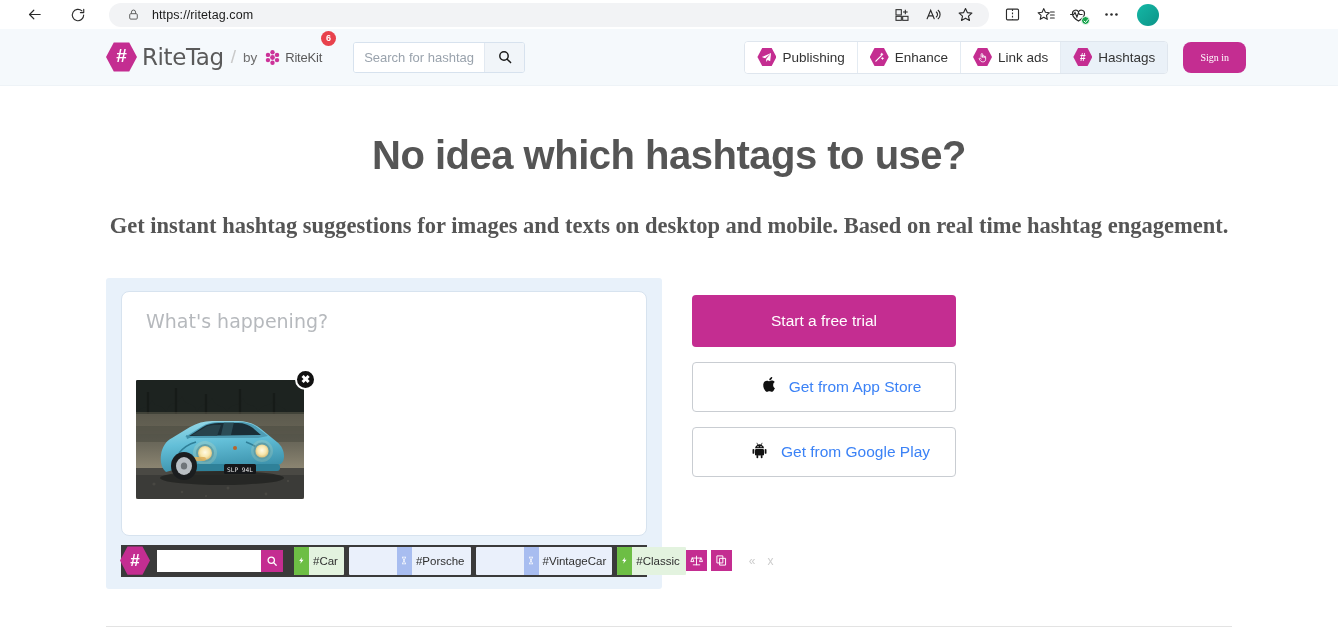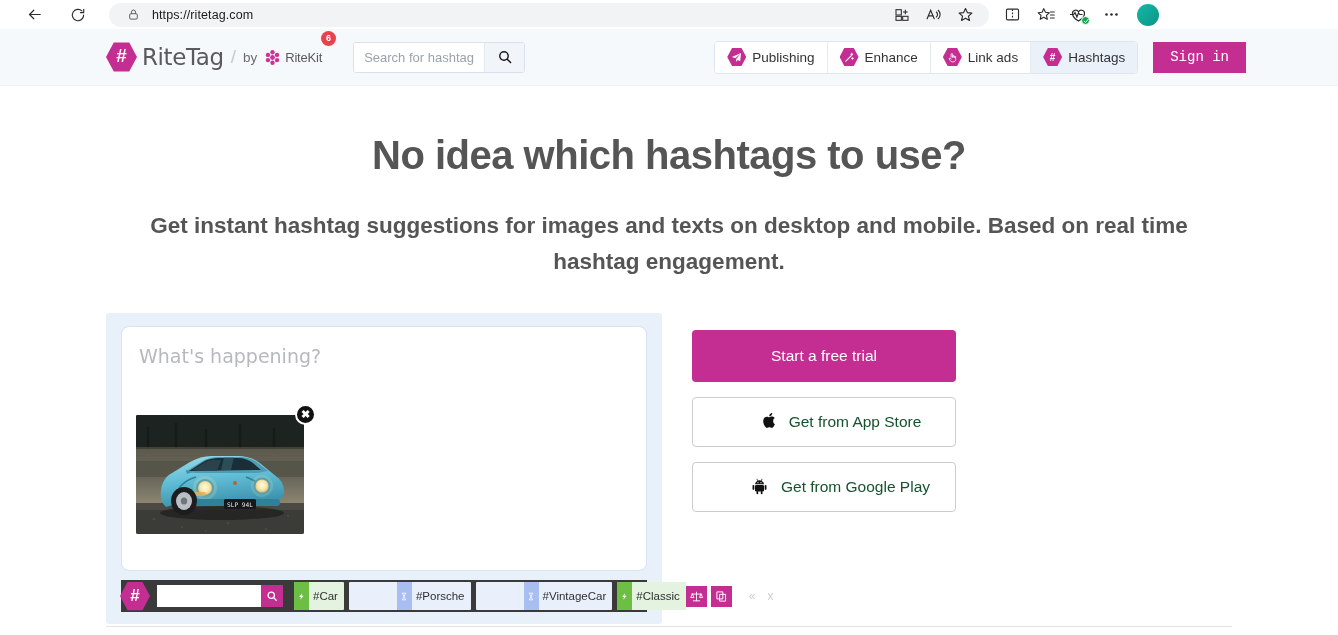--- a/index.html
+++ b/index.html
@@ -157,65 +157,65 @@
     background: #fff;
   }
   .nav-item:last-child { border-right: none; }
   .nav-item.active { background: #eaf1f8; }
   .nav-hex { width: 19px; height: 19px; font-size: 10px; }
   #sign-in-button {
     margin-left: 15px;
     background: #c42d91;
     color: #fff;
     border: none;
-    border-radius: 0;
+    border-radius: 8px;
     height: 31px;
     padding: 0 17px;
-    font-size: 14px;
-    cursor: pointer;
-    font-family: Liberation Mono, monospace;
+    font-size: 10px;
+    cursor: pointer;
+    font-family: Liberation Serif, serif;
   }
 
   
   #hero { text-align: center; padding-top: 47px; }
   #hero-title {
     font-size: 40px;
     font-weight: bold;
     color: #555555;
     letter-spacing: -0.5px;
     font-family: Liberation Sans, sans-serif;
   }
   #hero-subtitle {
     margin: 30px auto 0;
     max-width: 1130px;
     font-size: 22.5px;
     font-weight: bold;
     color: #555555;
     line-height: 1.58;
-    font-family: Liberation Sans, sans-serif;
+    font-family: Liberation Serif, serif;
   }
 
   
   #demo-area {
     display: flex;
     margin-top: 34px;
     padding-left: 106px;
   }
   #composer-card {
     width: 556px;
     background: #e8f1fa;
     border-radius: 3px;
     padding: 13px 15px 12px 15px;
   }
   #composer-box {
     background: #fff;
     border: 1px solid #d7e3ef;
     border-radius: 8px;
     height: 245px;
-    padding: 18px 17px;
+    padding: 18px 24px;
     position: relative;
   }
   #composer-placeholder {
     font-size: 19px;
     color: #b6b9bd;
     font-family: "DejaVu Sans", sans-serif;
   }
   #attachment-wrap {
     position: absolute;
     left: 14px; top: 88px;
@@ -328,21 +328,21 @@
     font-family: "Liberation Sans", sans-serif;
   }
   .store-button {
     width: 100%; height: 50px;
     margin-top: 15px;
     background: #fff;
     border: 1px solid #c9cdd2;
     border-radius: 4px;
     display: flex; align-items: center; justify-content: center;
     gap: 11px;
-    font-size: 15.5px; color: #14532d;
+    font-size: 15.5px; color: #3b82f6;
     cursor: pointer;
     font-family: "Liberation Sans", sans-serif;
     padding-left: 34px;
   }
   #page-divider {
     position: absolute;
     left: 106px; right: 106px;
     bottom: 8px;
     height: 1px;
     background: #e3e3e3;

